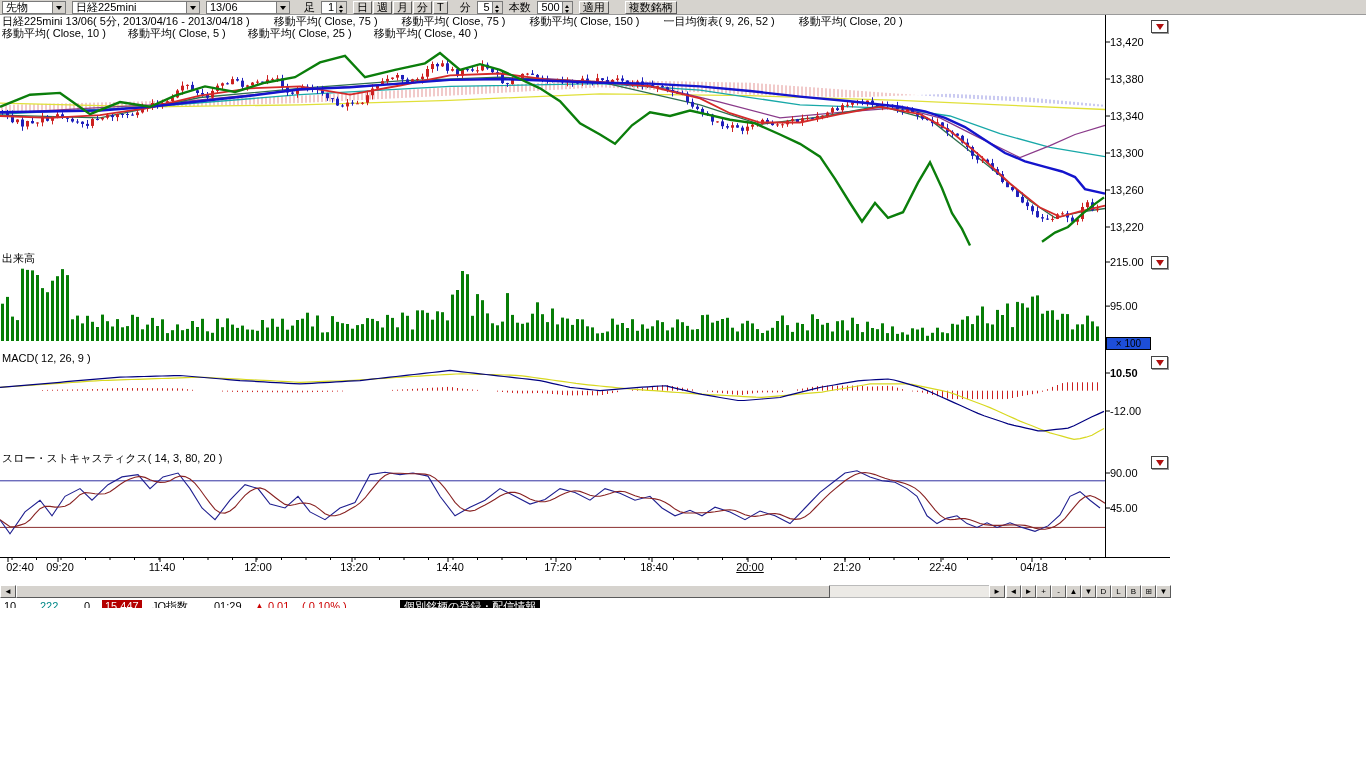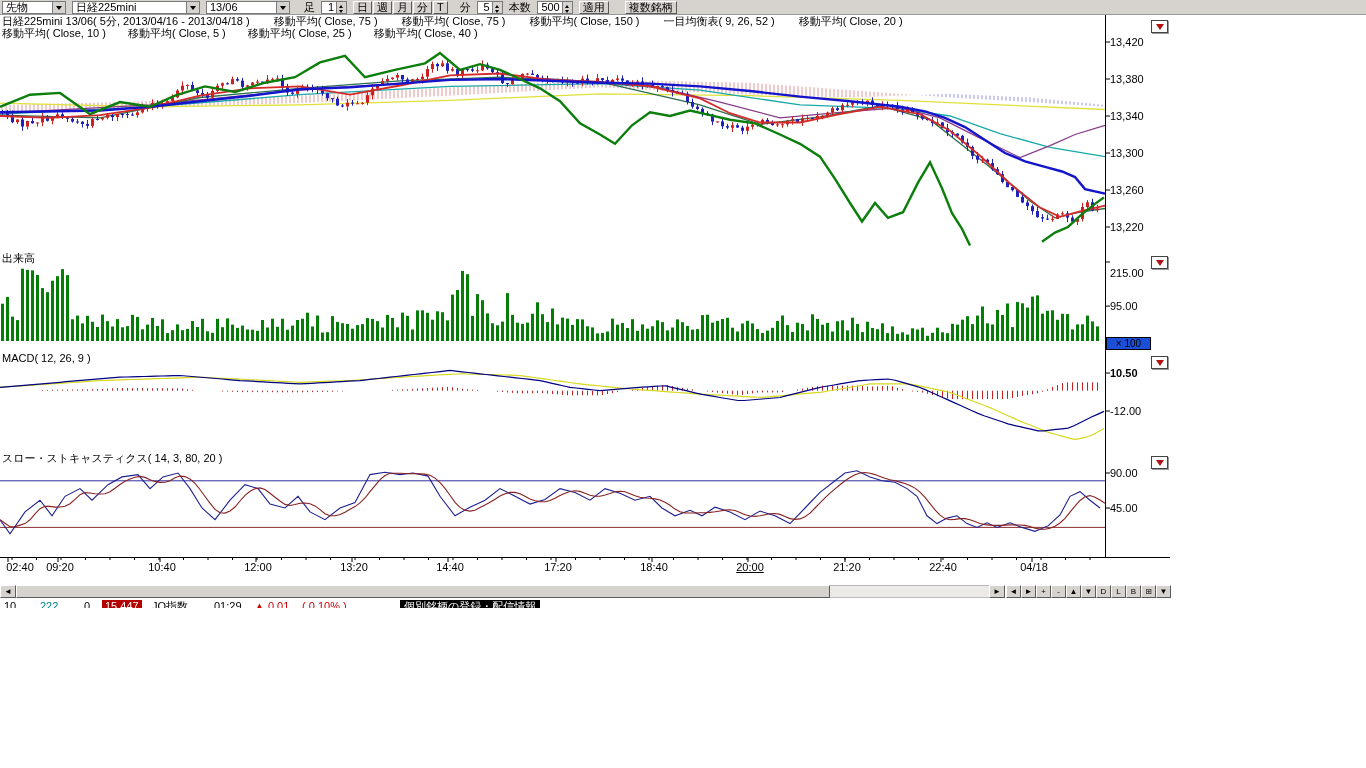--- a/index.html
+++ b/index.html
@@ -1300,29 +1300,29 @@
     </div>
   <div class="panel-dd" style="top:456px">
       <span class="red-tri"></span>
     </div>
 <div class="tick-label" style="left: 1110px; top: 36px;">13,420</div>
     <div class="tick-label" style="left: 1110px; top: 73px;">13,380</div>
     <div class="tick-label" style="left: 1110px; top: 110px;">13,340</div>
     <div class="tick-label" style="left: 1110px; top: 147px;">13,300</div>
     <div class="tick-label" style="left: 1110px; top: 184px;">13,260</div>
     <div class="tick-label" style="left: 1110px; top: 221px;">13,220</div>
-    <div class="tick-label" style="left: 1110px; top: 256.009px; margin-top: 11px;">215.00</div>
+    <div class="tick-label" style="left: 1110px; top: 256.009px;">215.00</div>
     <div class="tick-label" style="left: 1110px; top: 300.097px;">95.00</div>
     <div class="tick-label" style="left: 1110px; top: 366.965px; font-weight: bold;">10.50</div>
     <div class="tick-label" style="left: 1110px; top: 404.968px;">-12.00</div>
     <div class="tick-label" style="left: 1110px; top: 467px;">90.00</div>
     <div class="tick-label" style="left: 1110px; top: 502.001px;">45.00</div>
     <div class="tick-label time" style="left: 0px; top: 561px;">02:40</div>
     <div class="tick-label time" style="left: 40px; top: 561px;">09:20</div>
-    <div class="tick-label time" style="left: 142px; top: 561px;">10:40</div>
+    <div class="tick-label time" style="left: 142px; top: 561px;">11:40</div>
     <div class="tick-label time" style="left: 238px; top: 561px;">12:00</div>
     <div class="tick-label time" style="left: 334px; top: 561px;">13:20</div>
     <div class="tick-label time" style="left: 430px; top: 561px;">14:40</div>
     <div class="tick-label time" style="left: 538px; top: 561px;">17:20</div>
     <div class="tick-label time" style="left: 634px; top: 561px;">18:40</div>
     <div class="tick-label time" style="left: 730px; top: 561px; text-decoration: underline;">20:00</div>
     <div class="tick-label time" style="left: 827px; top: 561px;">21:20</div>
     <div class="tick-label time" style="left: 923px; top: 561px;">22:40</div>
     <div class="tick-label time" style="left: 1014px; top: 561px;">04/18</div>
   </div>

